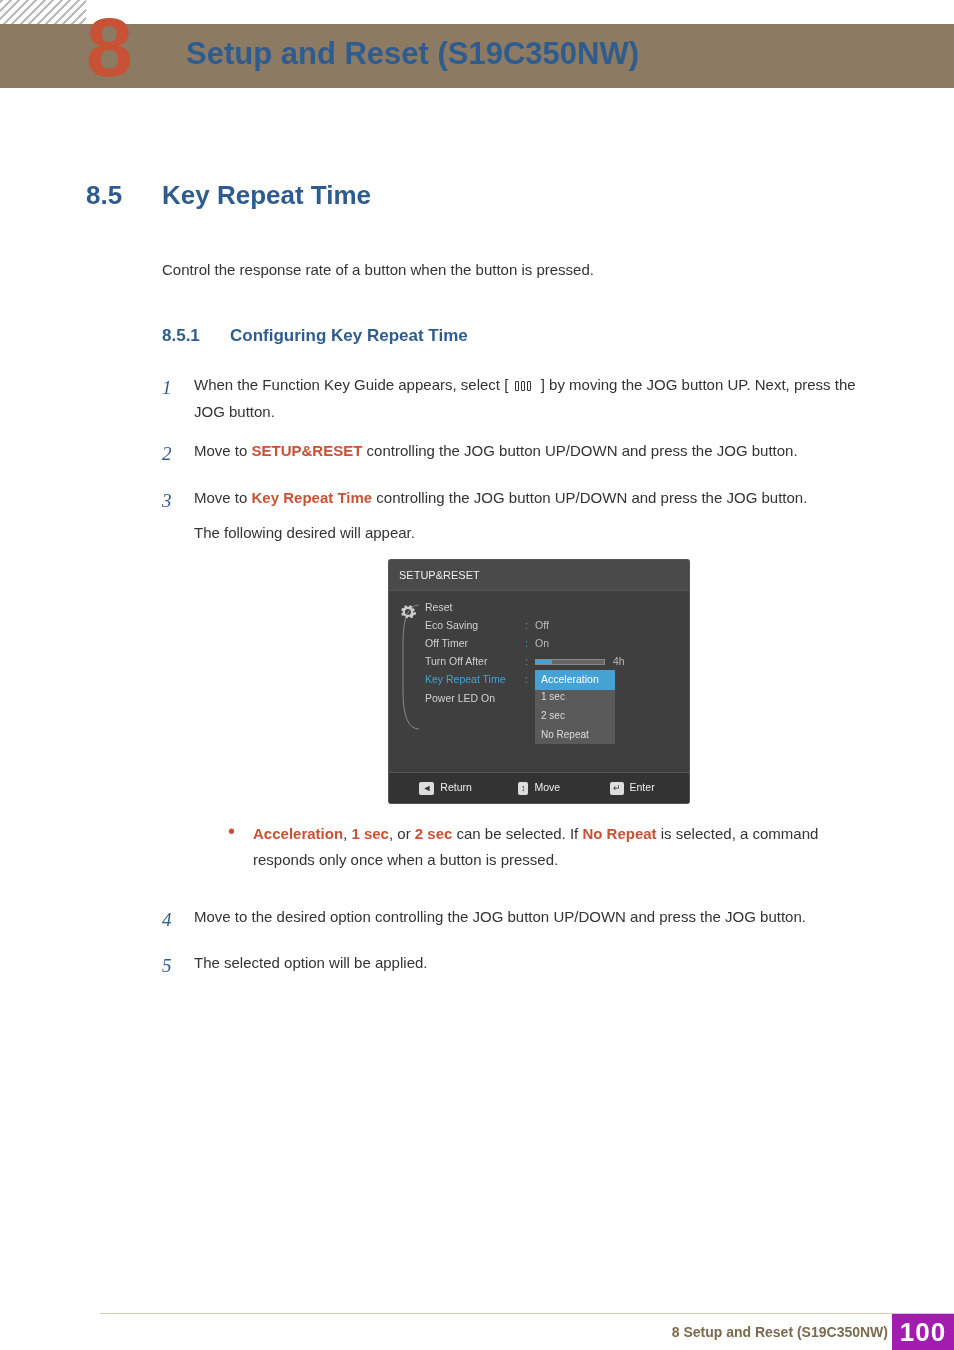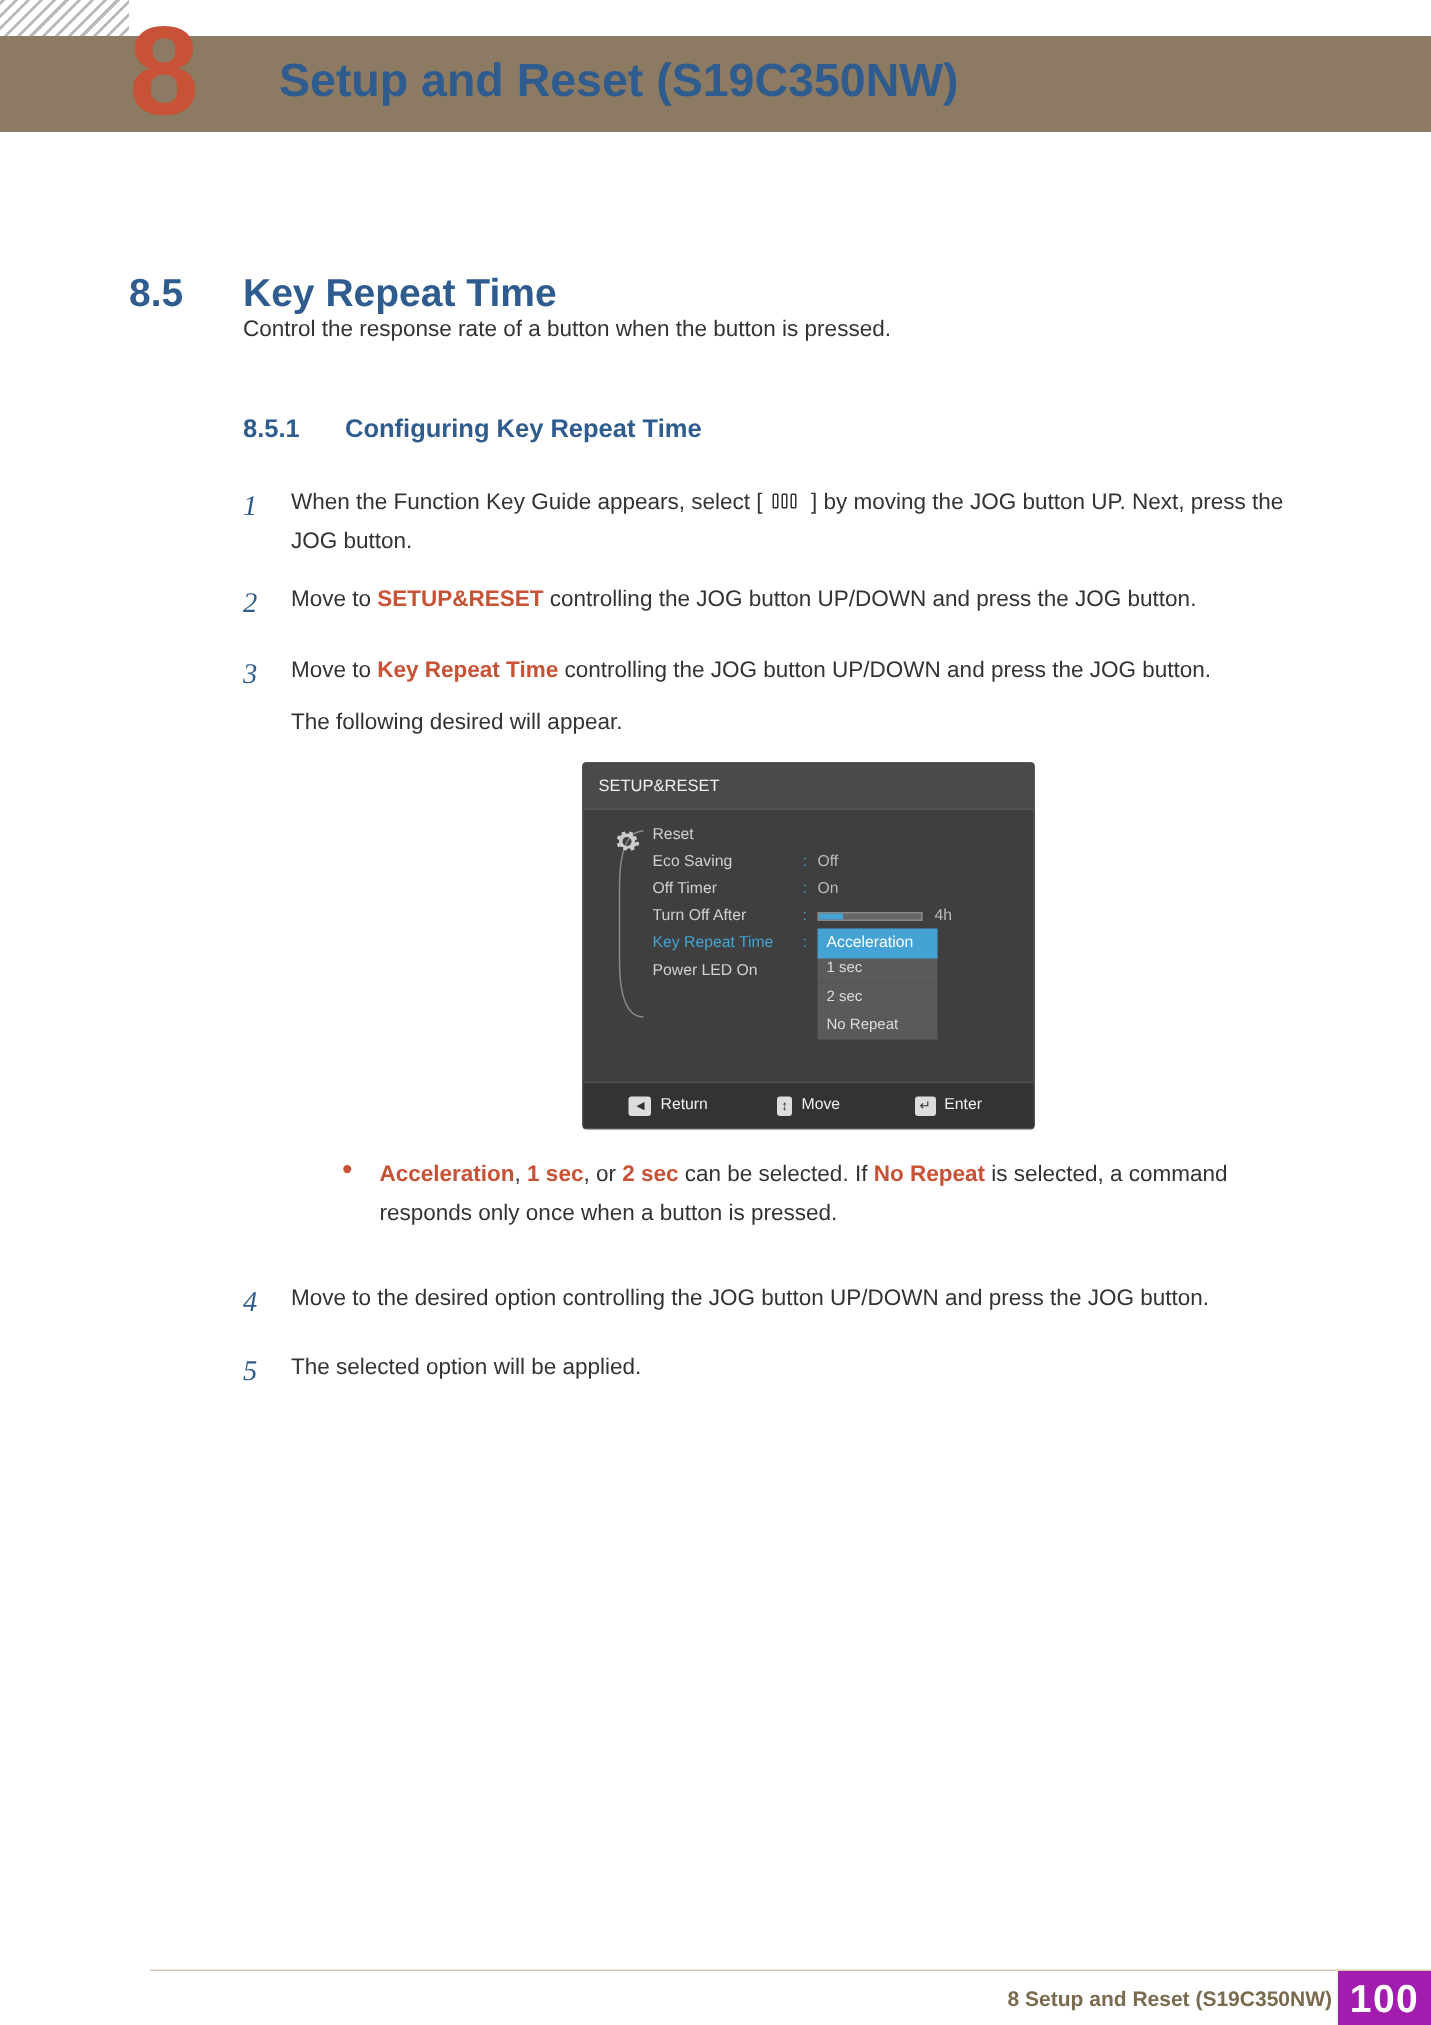--- a/index.html
+++ b/index.html
@@ -44,21 +44,21 @@
     font-size: 31px;
     font-weight: bold;
     color: #2f5c8f;
   }
   .content {
     position: absolute;
     top: 180px;
     left: 86px;
     right: 70px;
   }
-  .section-row { display: flex; gap: 28px; }
+  .section-row { display: flex; gap: 28px; margin-bottom: 50px; }
   .section-num { font-size: 26px; color: #2f5c8f; font-weight: bold; min-width: 48px; }
   .section-title { font-size: 26px; color: #2f5c8f; font-weight: bold; }
   .intro { margin-left: 76px; font-size: 15px; color: #333; margin-bottom: 48px; }
   .subsection-row { display: flex; gap: 20px; margin-left: 76px; margin-bottom: 26px; }
   .subsec-num { font-size: 17px; color: #2f5c8f; font-weight: bold; min-width: 48px; }
   .subsec-title { font-size: 17px; color: #2f5c8f; font-weight: bold; }
   .steps { margin-left: 76px; }
   .step { display: flex; gap: 18px; margin-bottom: 14px; font-size: 15px; line-height: 1.7; }
   .step-num { font-style: italic; color: #2f5c8f; font-size: 19px; min-width: 14px; font-family: Georgia, serif; }
   .step-body { flex: 1; color: #333; }
@@ -98,21 +98,21 @@
   }
   .osd-title {
     padding: 6px 10px;
     font-size: 11px;
     color: #eee;
     border-bottom: 1px solid #555;
     background: #4a4a4a;
   }
   .osd-body {
     display: flex;
-    padding: 8px 8px 10px 18px;
+    padding: 8px 8px 10px 8px;
     position: relative;
   }
   .osd-curve {
     width: 28px;
     position: relative;
   }
   .osd-curve svg { position: absolute; top: 4px; left: 2px; }
   .osd-gear {
     position: absolute;
     top: 62px;

